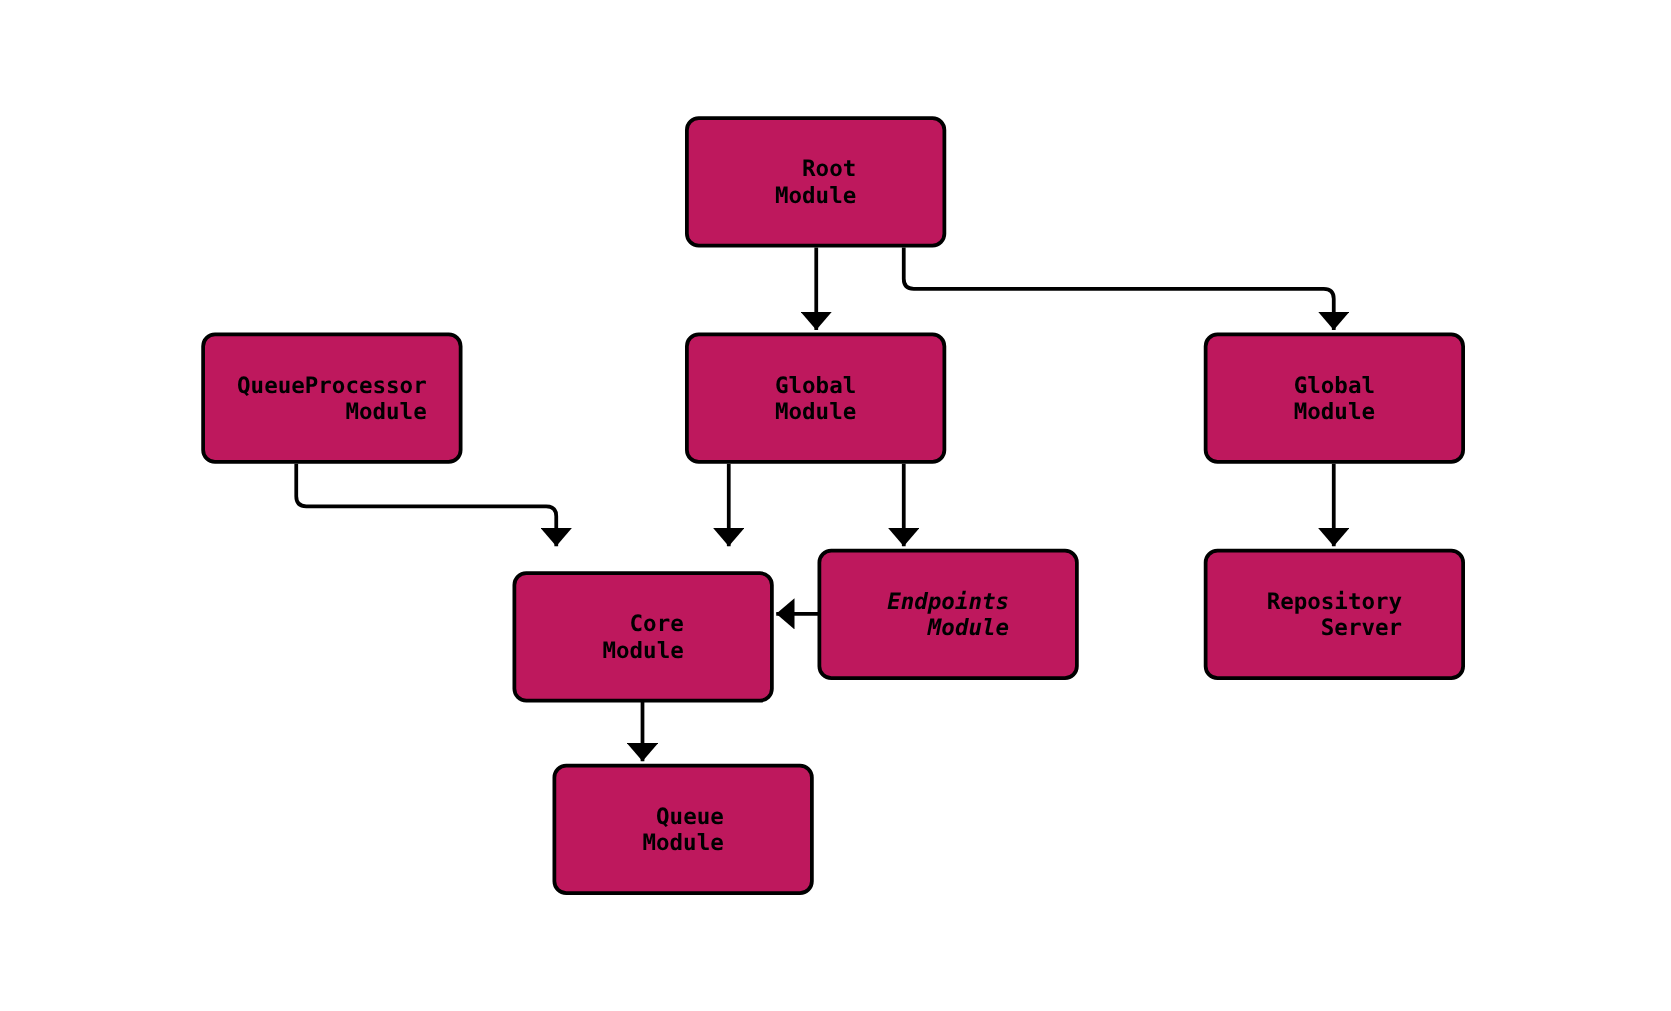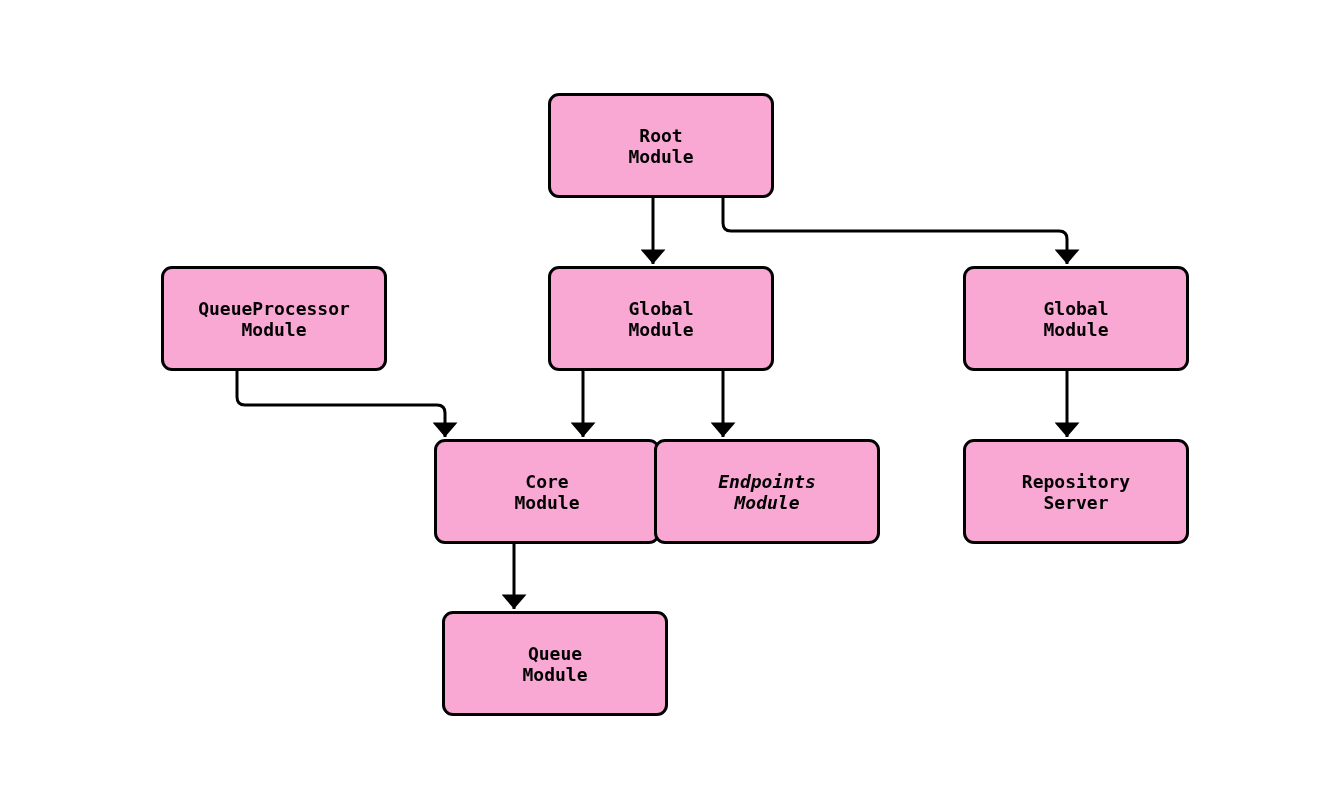--- a/index.html
+++ b/index.html
@@ -22,30 +22,30 @@
     width: 1337px;
     height: 809px;
   }
   .edges-layer path.edge {
     fill: none;
     stroke: #000000;
     stroke-width: 3;
   }
   .node {
     position: absolute;
-    width: 226px;
+    width: 209px;
     height: 105px;
     box-sizing: border-box;
-    background: #f9a8d4;
+    background: #be185d;
     border: 3px solid #000000;
     border-radius: 11px;
     display: flex;
     align-items: center;
     justify-content: center;
-    text-align: center;
+    text-align: right;
   }
   .node-label {
     font-weight: bold;
     font-size: 18px;
     line-height: 21px;
     color: #000000;
     white-space: pre-line;
     letter-spacing: 0px;
   }
 </style>
@@ -83,21 +83,21 @@
   <div class="node" style="left:548px; top:266px;">
     <span class="node-label">Global
 Module</span>
   </div>
 
   <div class="node" style="left:963px; top:266px;">
     <span class="node-label">Global
 Module</span>
   </div>
 
-  <div class="node" style="left:410px; top:439px;margin-left:24px;">
+  <div class="node" style="left:410px; top:457px;">
     <span class="node-label">Core
 Module</span>
   </div>
 
   <div class="node" style="left:654px; top:439px;font-style:italic;">
     <span class="node-label">Endpoints
 Module</span>
   </div>
 
   <div class="node" style="left:963px; top:439px;">

